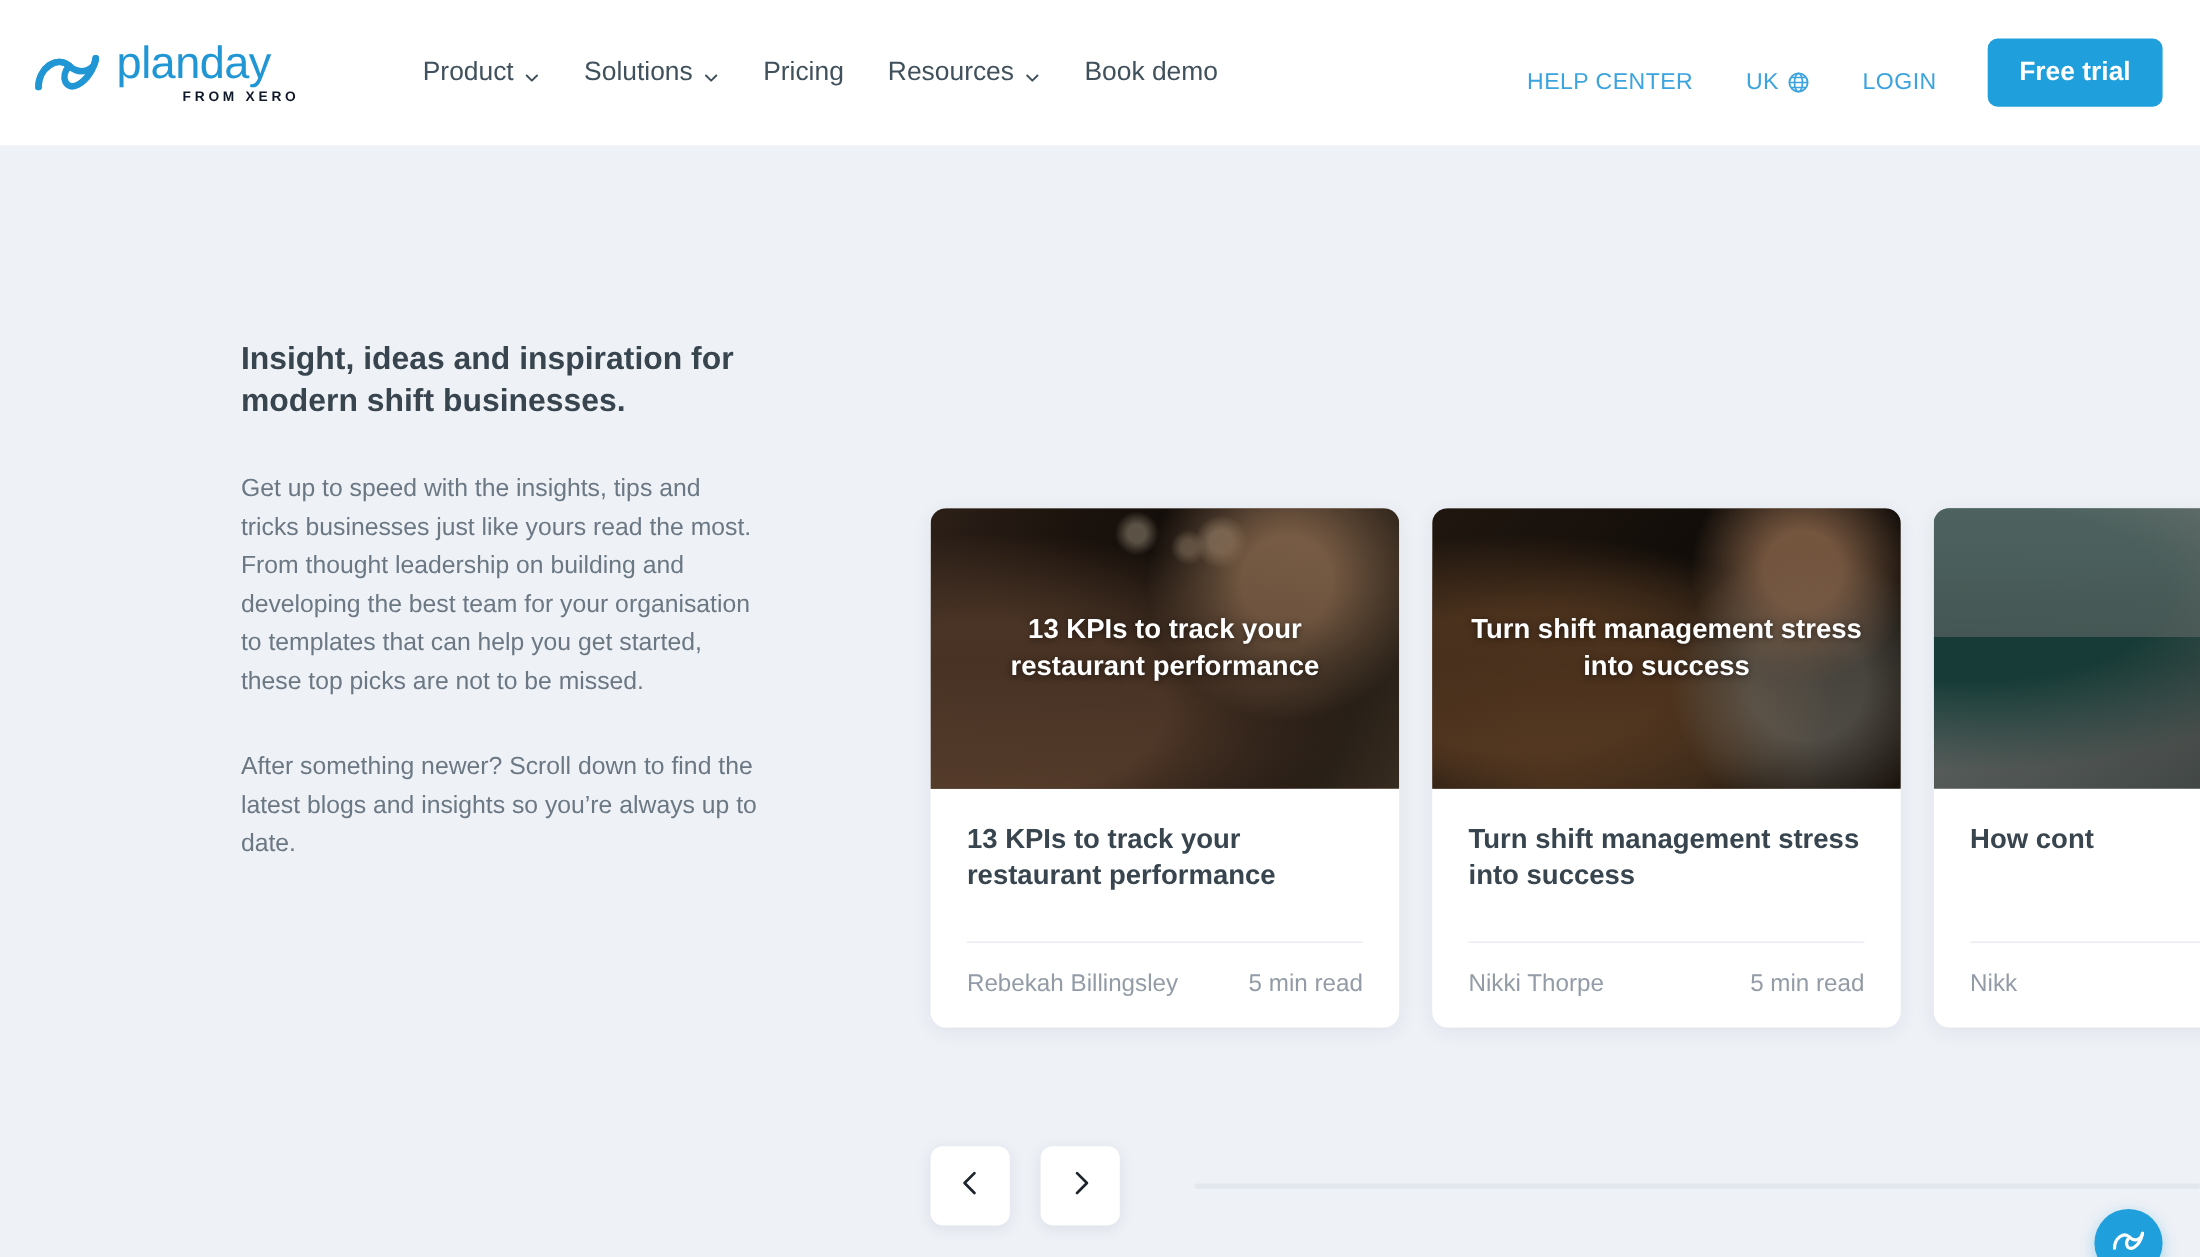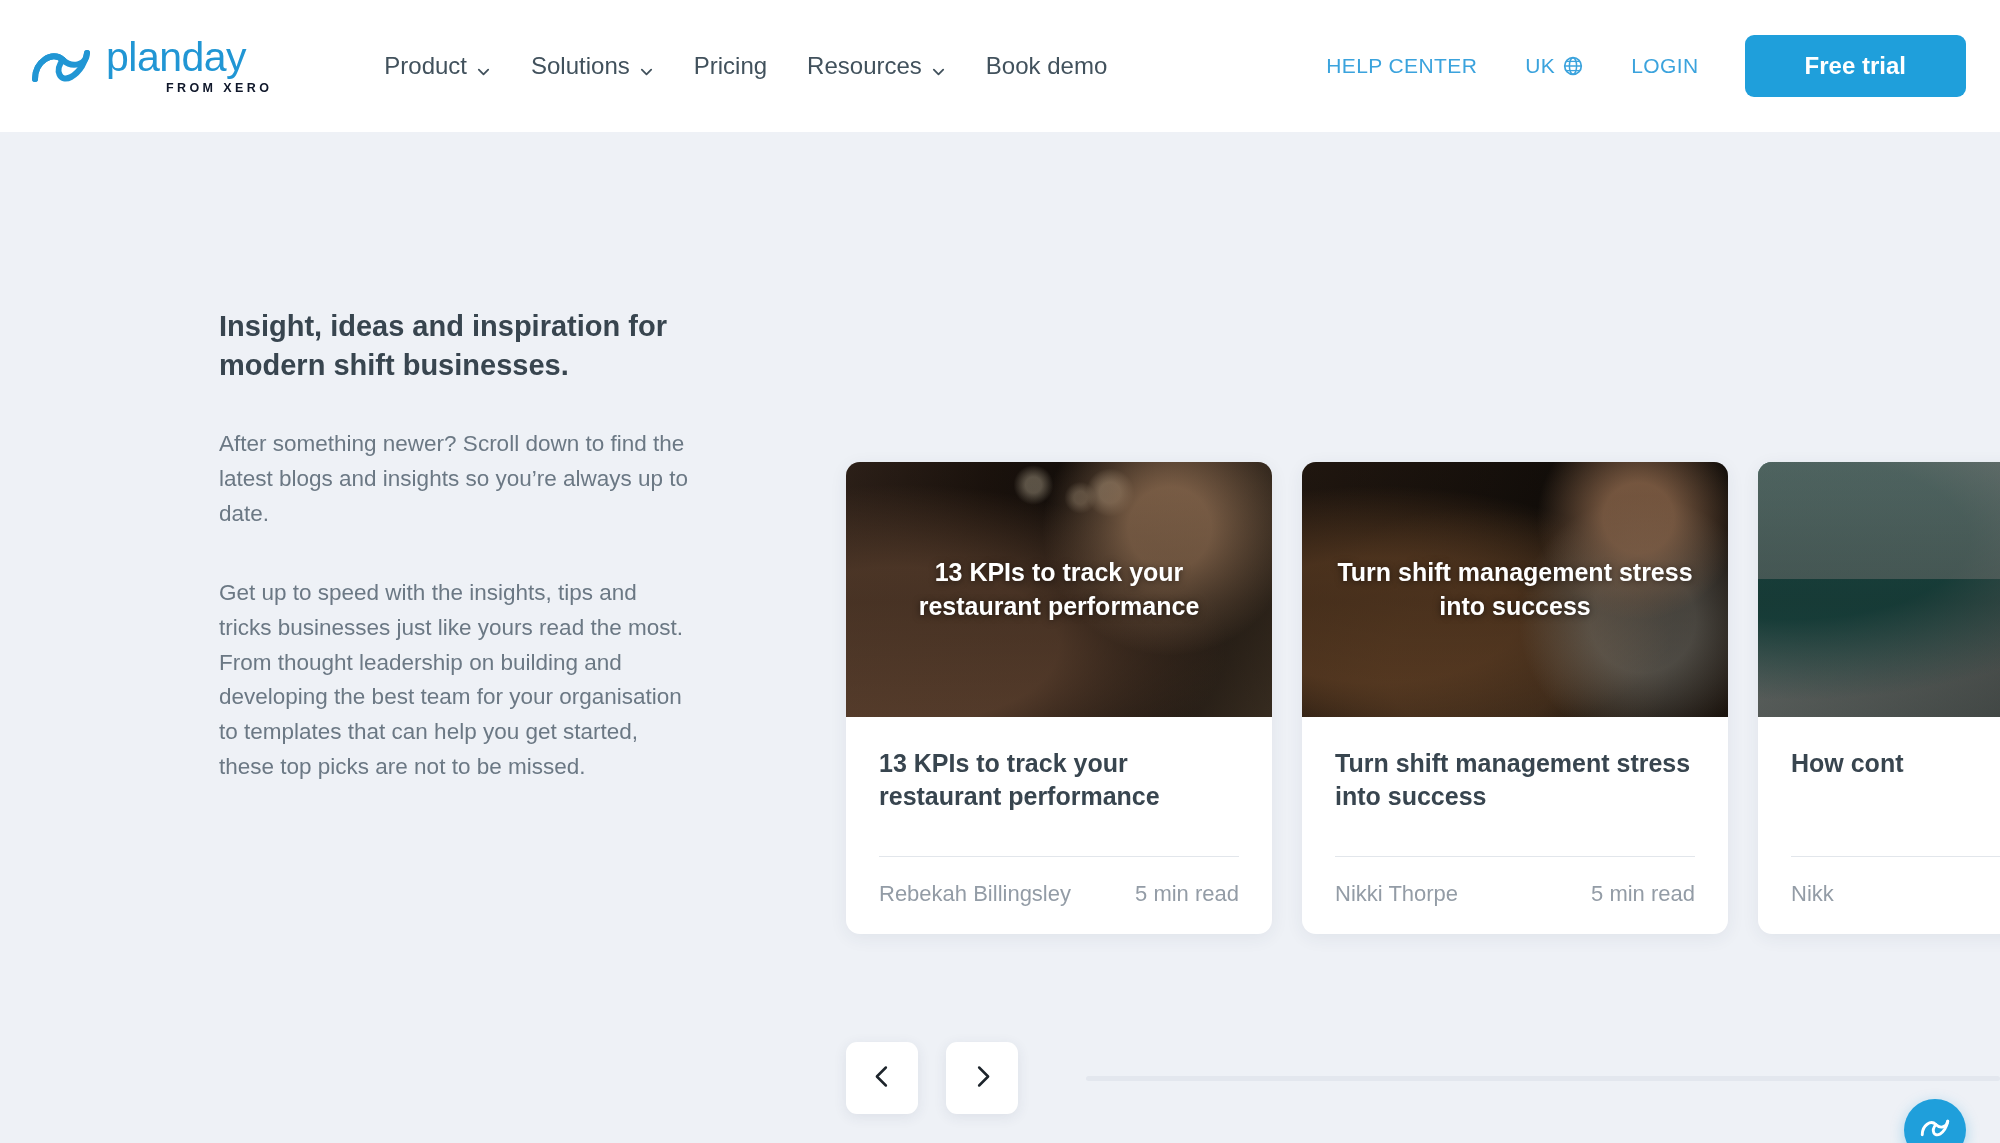--- a/index.html
+++ b/index.html
@@ -33,35 +33,35 @@
   }
 
   .nav-main { display:flex; align-items:center; gap:0; }
   .nav-item {
     display:flex; align-items:center; gap:9px;
     font-size:24px; color:#41515c;
     padding:10px 20px; cursor:pointer; white-space:nowrap;
   }
   .caret { display:inline-block; width:15px; height:15px; position:relative; top:-2px; }
 
-  .nav-right { margin-left:auto; display:flex; align-items:center; gap:0; }
+  .nav-right { margin-left:auto; display:flex; align-items:flex-end; gap:0; }
   .nav-link-blue {
     font-size:21px; color:#3ba3dd; letter-spacing:0.4px;
     padding:10px 24px; cursor:pointer; white-space:nowrap;
   }
   .nav-locale {
     display:flex; align-items:center; gap:8px;
     font-size:21px; color:#3ba3dd; letter-spacing:0.4px;
     padding:10px 24px; cursor:pointer;
   }
   .globe { width:20px; height:20px; display:block; }
   .btn-trial {
     background:#1f9fdb; color:#ffffff;
     font-size:24px; font-weight:700;
-    padding:17px 60px; border-radius:9px;
+    padding:17px 29px; border-radius:9px;
     margin-left:22px; cursor:pointer; white-space:nowrap;
   }
 
   
   .section {
     position:relative;
     height:1011px;
     background:#eef1f6;
     overflow:hidden;
   }
@@ -245,22 +245,22 @@
     </div>
     <div class="nav-link-blue">LOGIN</div>
     <div class="btn-trial">Free trial</div>
   </div>
 </div>
 
 <div class="section">
 
   <div class="intro">
     <h2>Insight, ideas and inspiration for modern shift businesses.</h2>
+    <p>Get up to speed with the insights, tips and tricks businesses just like yours read the most. From thought leadership on building and developing the best team for your organisation to templates that can help you get started, these top picks are not to be missed.</p>
     <p>After something newer? Scroll down to find the latest blogs and insights so you’re always up to date.</p>
-    <p>Get up to speed with the insights, tips and tricks businesses just like yours read the most. From thought leadership on building and developing the best team for your organisation to templates that can help you get started, these top picks are not to be missed.</p>
   </div>
 
   <div class="carousel">
 
     <div class="card">
       <div class="card-img">
         <div class="photo photo-restaurant"></div>
         <div class="shade"></div>
         <div class="card-img-overlay-title">13 KPIs to track your restaurant performance</div>
       </div>

